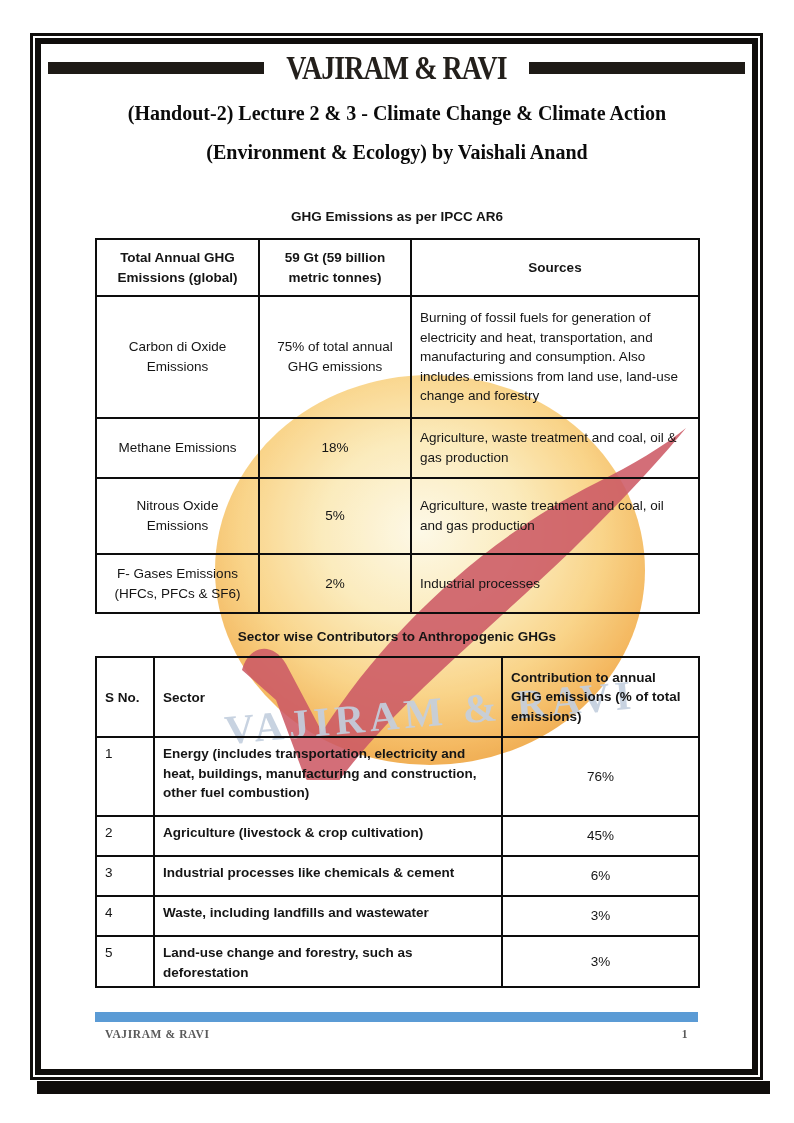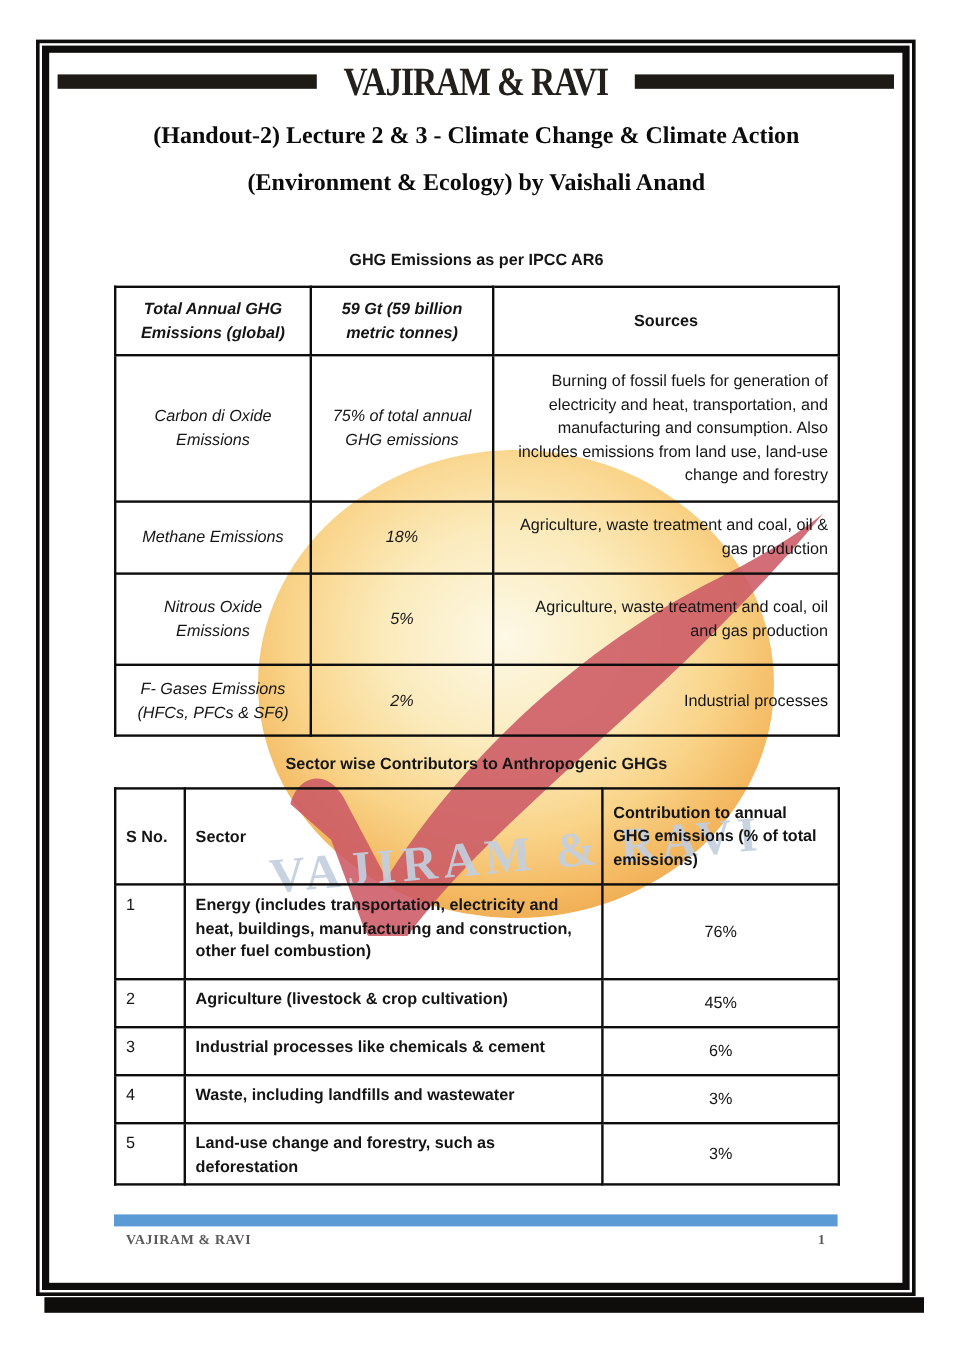--- a/index.html
+++ b/index.html
@@ -40,22 +40,22 @@
   td{border:2px solid #0d0d0d;box-sizing:border-box;padding:4px 8px;background:transparent;}
   #table1{top:238px;width:603px;}
   #table2{top:656px;width:603px;}
 
   #table1 tr:nth-child(1){height:57px;}
   #table1 tr:nth-child(2){height:122px;}
   #table1 tr:nth-child(3){height:60px;padding-left:44px;}
   #table1 tr:nth-child(4){height:76px;}
   #table1 tr:nth-child(5){height:59px;}
   #table1 td{vertical-align:middle;}
-  #table1 td.c1,#table1 td.c2{text-align:center;font-style:italic;}
-  #table1 td.c3{text-align:right;}
+  #table1 td.c1,#table1 td.c2{text-align:center;}
+  #table1 td.c3{text-align:left;}
   #table1 tr.hdr td{font-weight:700;text-align:center;}
 
   #table2 tr:nth-child(1){height:80px;}
   #table2 tr:nth-child(2){height:79px;}
   #table2 tr:nth-child(3){height:40px;}
   #table2 tr:nth-child(4){height:40px;}
   #table2 tr:nth-child(5){height:40px;}
   #table2 tr:nth-child(6){height:41px;}
   #table2 tr.hdr td{font-weight:700;text-align:left;vertical-align:middle;}
   #table2 td.c1{vertical-align:top;padding-top:6px;}

